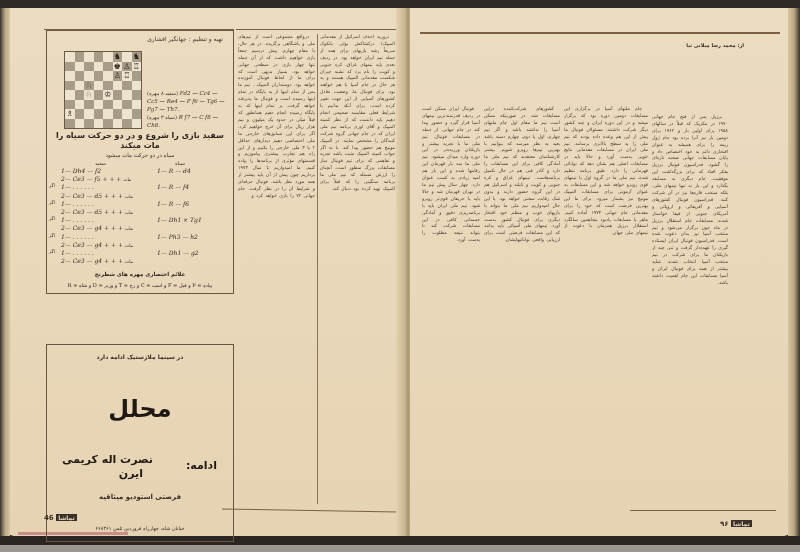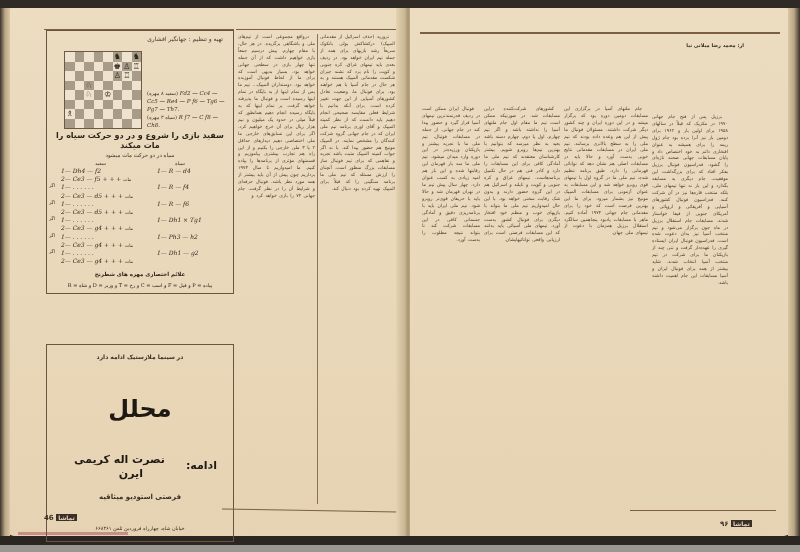--- a/index.html
+++ b/index.html
@@ -52,21 +52,21 @@
   .mv .mat { font-style: normal; font-size: 4.5px; }
   .legend-h { position: absolute; left: 4px; top: 240px; width: 178px; text-align: center; direction: rtl; font-size: 5.5px; font-weight: bold; color: #2f261e; }
   .legend { position: absolute; left: 4px; top: 251px; width: 178px; text-align: center; direction: rtl; font-size: 5px; color: #2f261e; font-family: "DejaVu Serif", serif; }
 
   
   .ad-box { position: absolute; left: 46px; top: 300px; width: 186px; height: 196px; border: 1px solid #6b5540; margin-top: 44px; }
   .ad-top { position: absolute; left: 0; top: 8px; width: 186px; text-align: center; direction: rtl; font-size: 6px; font-weight: bold; color: #3a2e24; }
   .ad-title { position: absolute; left: 0; top: 50px; width: 186px; text-align: center; direction: rtl; font-size: 24px; font-weight: bold; color: #1f1913; }
   .ad-cast { position: absolute; left: 8px; top: 108px; width: 170px; direction: rtl; color: #1f1913; font-weight: bold; }
   .ad-cast .pre { position: absolute; right: 8px; top: 6px; font-size: 11px; }
-  .ad-cast .n1 { position: absolute; right: 60px; top: 0; font-size: 11px; }
+  .ad-cast .n1 { position: absolute; right: 72px; top: 0; font-size: 11px; }
   .ad-cast .n2 { position: absolute; right: 82px; top: 14px; font-size: 11px; }
   .ad-studio { position: absolute; left: 0; top: 148px; width: 186px; text-align: center; direction: rtl; font-size: 7px; font-weight: bold; color: #3a2e24; }
   .ad-address { position: absolute; left: 0; top: 180px; width: 186px; text-align: center; direction: rtl; font-size: 5px; color: #3a2e24; }
 
   .folio { position: absolute; font-size: 7px; font-weight: bold; color: #3b3029; letter-spacing: -0.5px; }
   .folio .logo { background: #3b3029; color: #e8d7b9; padding: 0 2px; font-size: 6px; }
 
   
   .col { position: absolute; direction: rtl; text-align: justify; font-size: 4.6px; line-height: 6.9px; color: #4a3c30; overflow: hidden; word-spacing: 1px; }
   .col p { margin: 0 0 3px 0; text-indent: 6px; }

